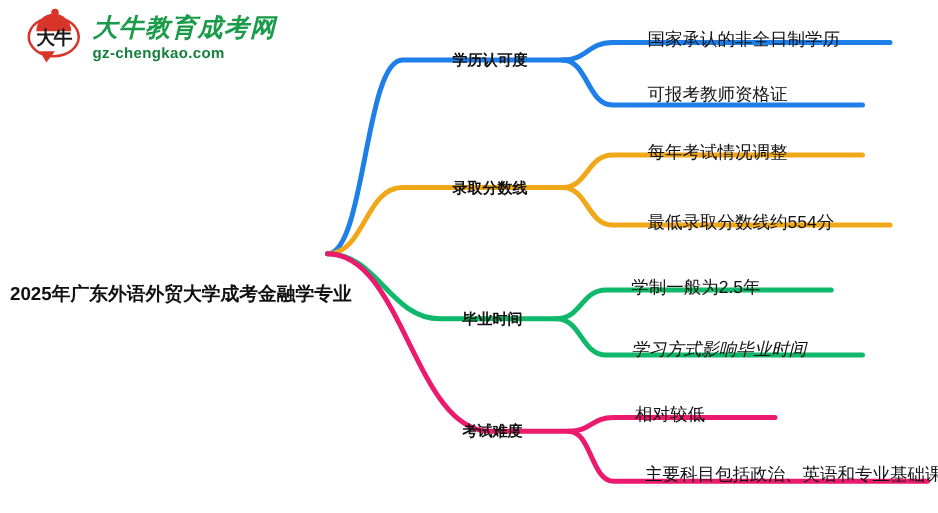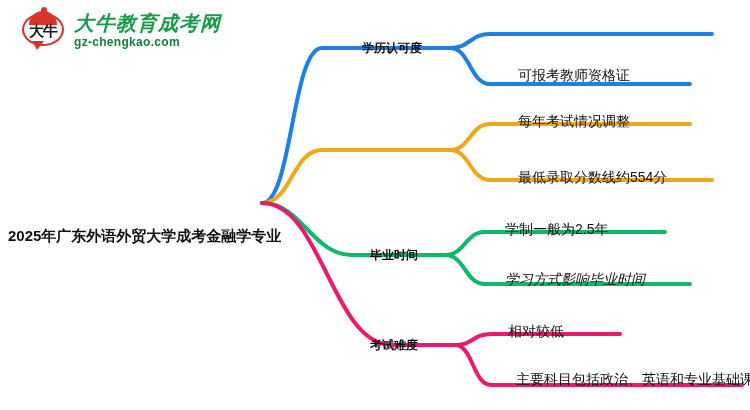--- a/index.html
+++ b/index.html
@@ -182,23 +182,25 @@
     </div>
     <div class="logo-words">
       <div class="logo-title">大牛教育成考网</div>
       <div class="logo-sub">gz-chengkao.com</div>
     </div>
   </div>
 
   <div class="root-node">2025年广东外语外贸大学成考金融学专业</div>
 
   <div class="l1" style="left:362px; top:38px;">学历认可度</div>
+  <div class="l1" style="left:362px; top:140px;">录取分数线</div>
   <div class="l1" style="left:370px; top:245px;font-family:Liberation Serif, serif;">毕业时间</div>
   <div class="l1" style="left:370px; top:335px;">考试难度</div>
 
+  <div class="leaf" style="left:518px; top:22px;">国家承认的非全日制学历</div>
   <div class="leaf" style="left:518px; top:112px;">每年考试情况调整</div>
 
   <div class="leaf" style="left:518px; top:66px;">可报考教师资格证</div>
   <div class="leaf" style="left:518px; top:168px;">最低录取分数线约554分</div>
 
   <div class="leaf" style="left:505px; top:220px;">学制一般为2.5年</div>
   <div class="leaf" style="left:505px; top:270px;font-style:italic;">学习方式影响毕业时间</div>
 
   <div class="leaf" style="left:508px; top:322px;">相对较低</div>
   <div class="leaf" style="left:516px; top:370px;text-align:center;">主要科目包括政治、英语和专业基础课</div>

